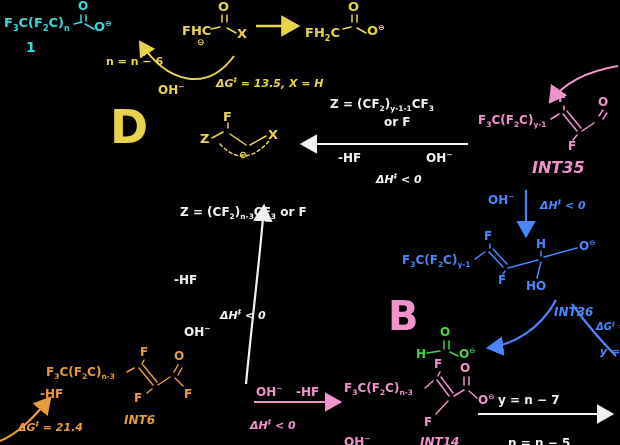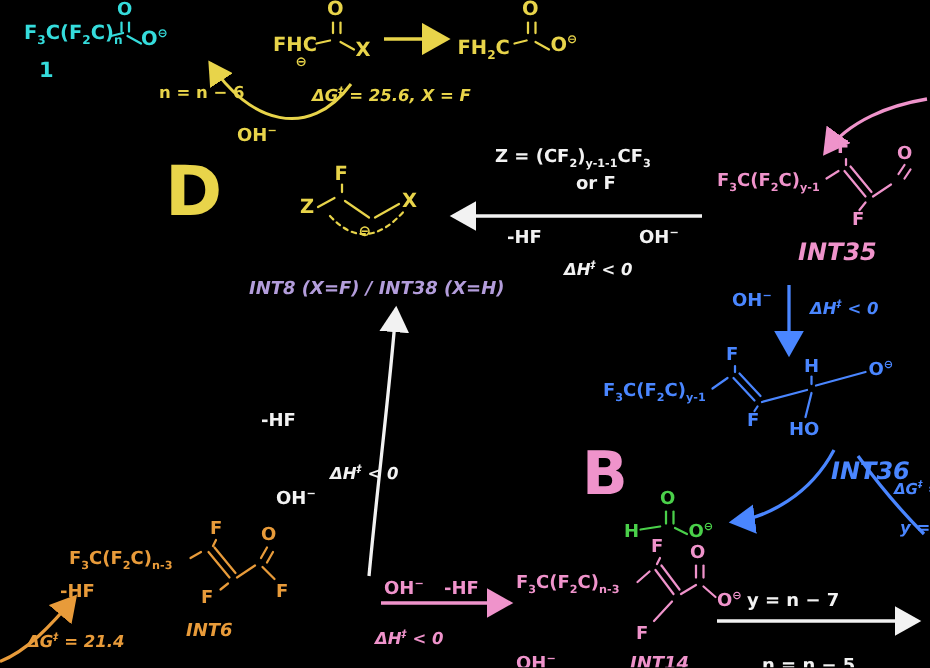--- a/index.html
+++ b/index.html
@@ -133,44 +133,44 @@
       <line x1="437" y1="380" x2="449" y2="396"></line>
       <line x1="441" y1="377" x2="453" y2="393"></line>
       <line x1="448" y1="401" x2="436" y2="414"></line>
       <line x1="454" y1="396" x2="464" y2="390"></line>
       <line x1="464" y1="377" x2="464" y2="385"></line>
       <line x1="469" y1="377" x2="469" y2="385"></line>
       <line x1="469" y1="391" x2="477" y2="398"></line>
     </g>
   </svg>
 
-  <div class="t b cyan" style="left:16px;top:16px;font-size:13px"><span>F</span><sub>3</sub><span>C(F</span><sub>2</sub><span>C)</span><sub>n</sub></div>
+  <div class="t b cyan" style="left:4px;top:16px;font-size:13px"><span>F</span><sub>3</sub><span>C(F</span><sub>2</sub><span>C)</span><sub>n</sub></div>
   <div class="t b cyan" style="left:78px;top:0px;font-size:12px">O</div>
   <div class="t b cyan" style="left:94px;top:20px;font-size:13px"><span>O</span><sup>⊖</sup></div>
   <div class="t b cyan" style="left:26px;top:40px;font-size:14px">1</div>
   <div class="t b yellow" style="left:106px;top:56px;font-size:11px">n = n − 6</div>
 
   <div class="t b yellow" style="left:182px;top:24px;font-size:13px">FHC</div>
   <div class="t b yellow" style="left:197px;top:38px;font-size:9px">⊖</div>
   <div class="t b yellow" style="left:218px;top:0px;font-size:13px">O</div>
   <div class="t b yellow" style="left:237px;top:27px;font-size:13px">X</div>
   <div class="t b yellow" style="left:305px;top:26px;font-size:13px"><span>FH</span><sub>2</sub><span>C</span></div>
   <div class="t b yellow" style="left:348px;top:0px;font-size:13px">O</div>
   <div class="t b yellow" style="left:367px;top:24px;font-size:13px"><span>O</span><sup>⊖</sup></div>
-  <div class="t b i yellow" style="left:208px;top:58px;font-size:11px"><span>ΔG</span><sup>‡</sup><span> = 25.6, X = F</span></div>
+  <div class="t b i yellow" style="left:216px;top:78px;font-size:11px"><span>ΔG</span><sup>‡</sup><span> = 13.5, X = H</span></div>
   <div class="t b yellow" style="left:158px;top:84px;font-size:12px"><span>OH</span><sup>−</sup></div>
 
   <div class="t b yellow" style="left:110px;top:104px;font-size:46px">D</div>
   <div class="t b pink" style="left:388px;top:296px;font-size:40px">B</div>
 
   <div class="t b yellow" style="left:200px;top:132px;font-size:13px">Z</div>
   <div class="t b yellow" style="left:223px;top:110px;font-size:13px">F</div>
   <div class="t b yellow" style="left:268px;top:128px;font-size:13px">X</div>
   <div class="t b yellow" style="left:239px;top:150px;font-size:10px">⊖</div>
-  <div class="t b i lav" style="left:166px;top:186px;font-size:12px">INT8 (X=F) / INT38 (X=H)</div>
+  <div class="t b white" style="left:180px;top:206px;font-size:12px"><span>Z = (CF</span><sub>2</sub><span>)</span><sub>n-3</sub><span>CF</span><sub>3</sub><span> or F</span></div>
   <div class="t b white" style="left:330px;top:98px;font-size:12px"><span>Z = (CF</span><sub>2</sub><span>)</span><sub>y-1-1</sub><span>CF</span><sub>3</sub></div>
   <div class="t b white" style="left:384px;top:116px;font-size:12px">or F</div>
   <div class="t b white" style="left:338px;top:152px;font-size:12px">-HF</div>
   <div class="t b white" style="left:426px;top:152px;font-size:12px"><span>OH</span><sup>−</sup></div>
   <div class="t b i white" style="left:376px;top:174px;font-size:11px"><span>ΔH</span><sup>‡</sup><span> &lt; 0</span></div>
 
   <div class="t b pink" style="left:478px;top:114px;font-size:12px"><span>F</span><sub>3</sub><span>C(F</span><sub>2</sub><span>C)</span><sub>y-1</sub></div>
   <div class="t b pink" style="left:558px;top:92px;font-size:12px">F</div>
   <div class="t b pink" style="left:568px;top:140px;font-size:12px">F</div>
   <div class="t b pink" style="left:598px;top:96px;font-size:12px">O</div>
@@ -178,21 +178,21 @@
 
   <div class="t b blue" style="left:488px;top:194px;font-size:12px"><span>OH</span><sup>−</sup></div>
   <div class="t b i blue" style="left:540px;top:200px;font-size:11px"><span>ΔH</span><sup>‡</sup><span> &lt; 0</span></div>
 
   <div class="t b blue" style="left:402px;top:254px;font-size:12px"><span>F</span><sub>3</sub><span>C(F</span><sub>2</sub><span>C)</span><sub>y-1</sub></div>
   <div class="t b blue" style="left:484px;top:230px;font-size:12px">F</div>
   <div class="t b blue" style="left:498px;top:274px;font-size:12px">F</div>
   <div class="t b blue" style="left:536px;top:238px;font-size:12px">H</div>
   <div class="t b blue" style="left:579px;top:240px;font-size:12px"><span>O</span><sup>⊖</sup></div>
   <div class="t b blue" style="left:526px;top:280px;font-size:12px">HO</div>
-  <div class="t b i blue" style="left:554px;top:306px;font-size:16px">INT36</div>
+  <div class="t b i blue" style="left:554px;top:306px;font-size:12px">INT36</div>
   <div class="t b i blue" style="left:596px;top:322px;font-size:10px"><span>ΔG</span><sup>‡</sup><span> =</span></div>
   <div class="t b i blue" style="left:600px;top:346px;font-size:11px">y =</div>
 
   <div class="t b green" style="left:440px;top:326px;font-size:12px">O</div>
   <div class="t b green" style="left:416px;top:348px;font-size:12px">H</div>
   <div class="t b green" style="left:459px;top:348px;font-size:12px"><span>O</span><sup>⊖</sup></div>
 
   <div class="t b orange" style="left:46px;top:366px;font-size:12px"><span>F</span><sub>3</sub><span>C(F</span><sub>2</sub><span>C)</span><sub>n-3</sub></div>
   <div class="t b orange" style="left:40px;top:388px;font-size:12px">-HF</div>
   <div class="t b orange" style="left:140px;top:346px;font-size:12px">F</div>

